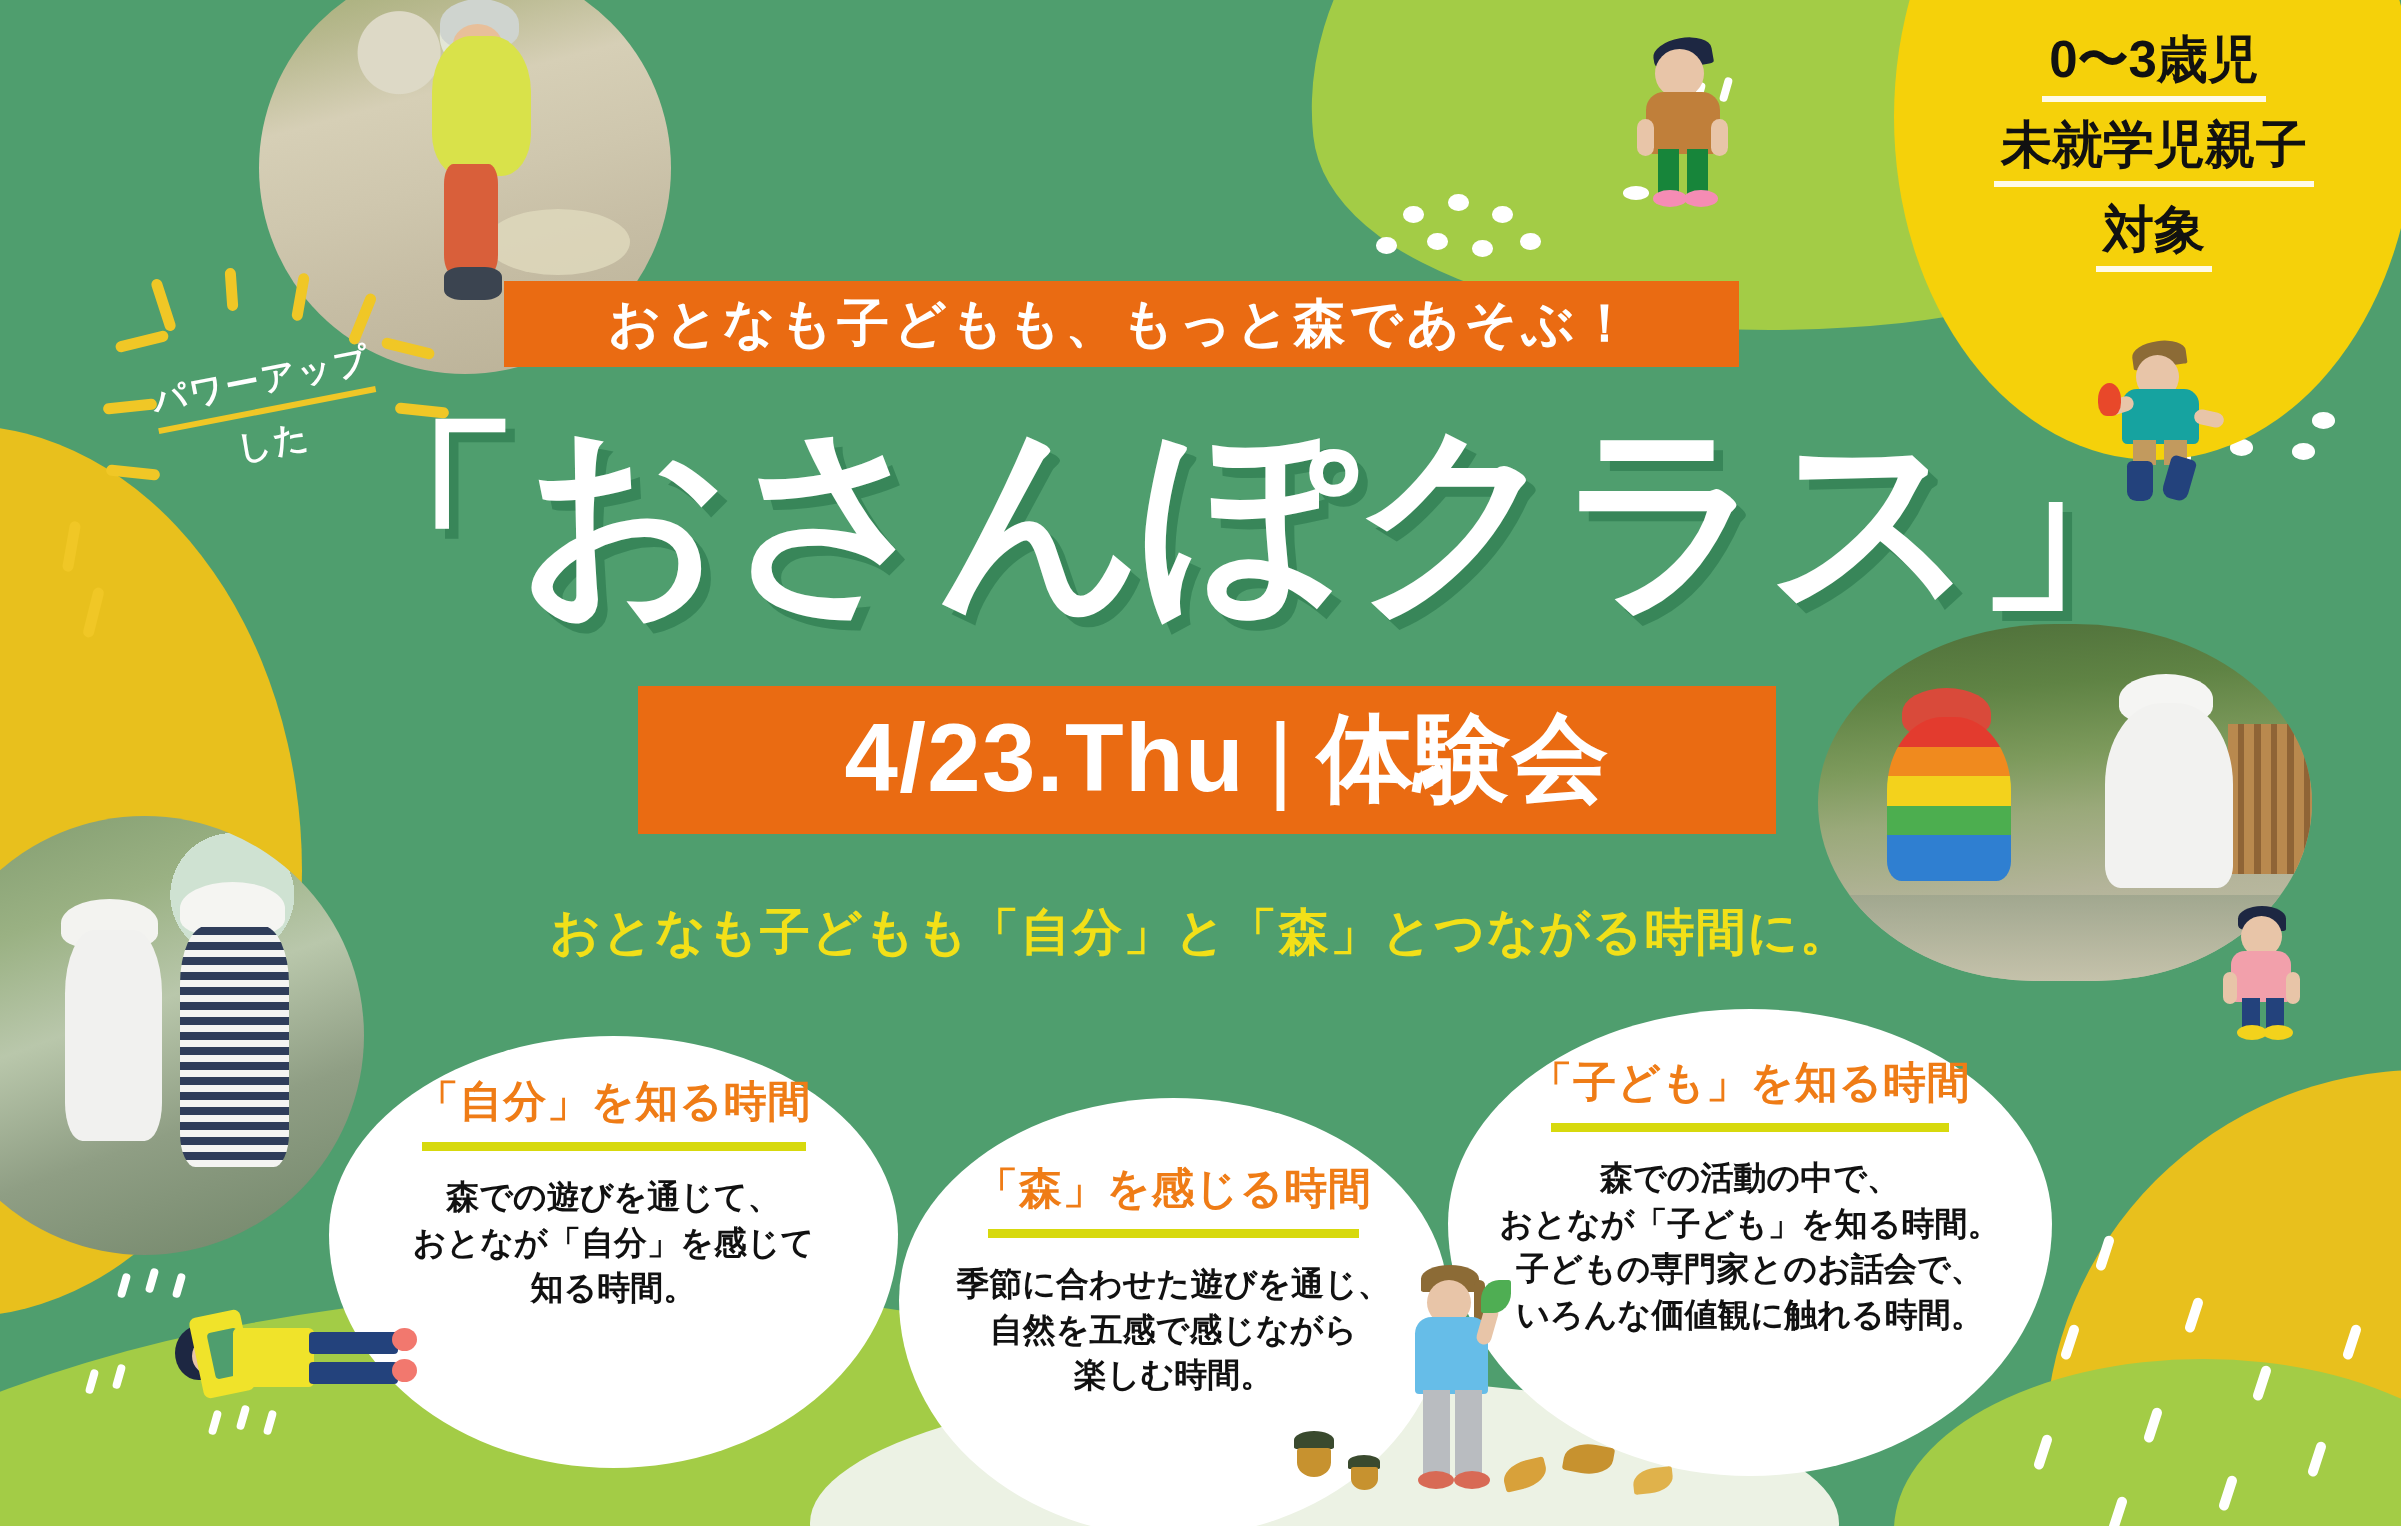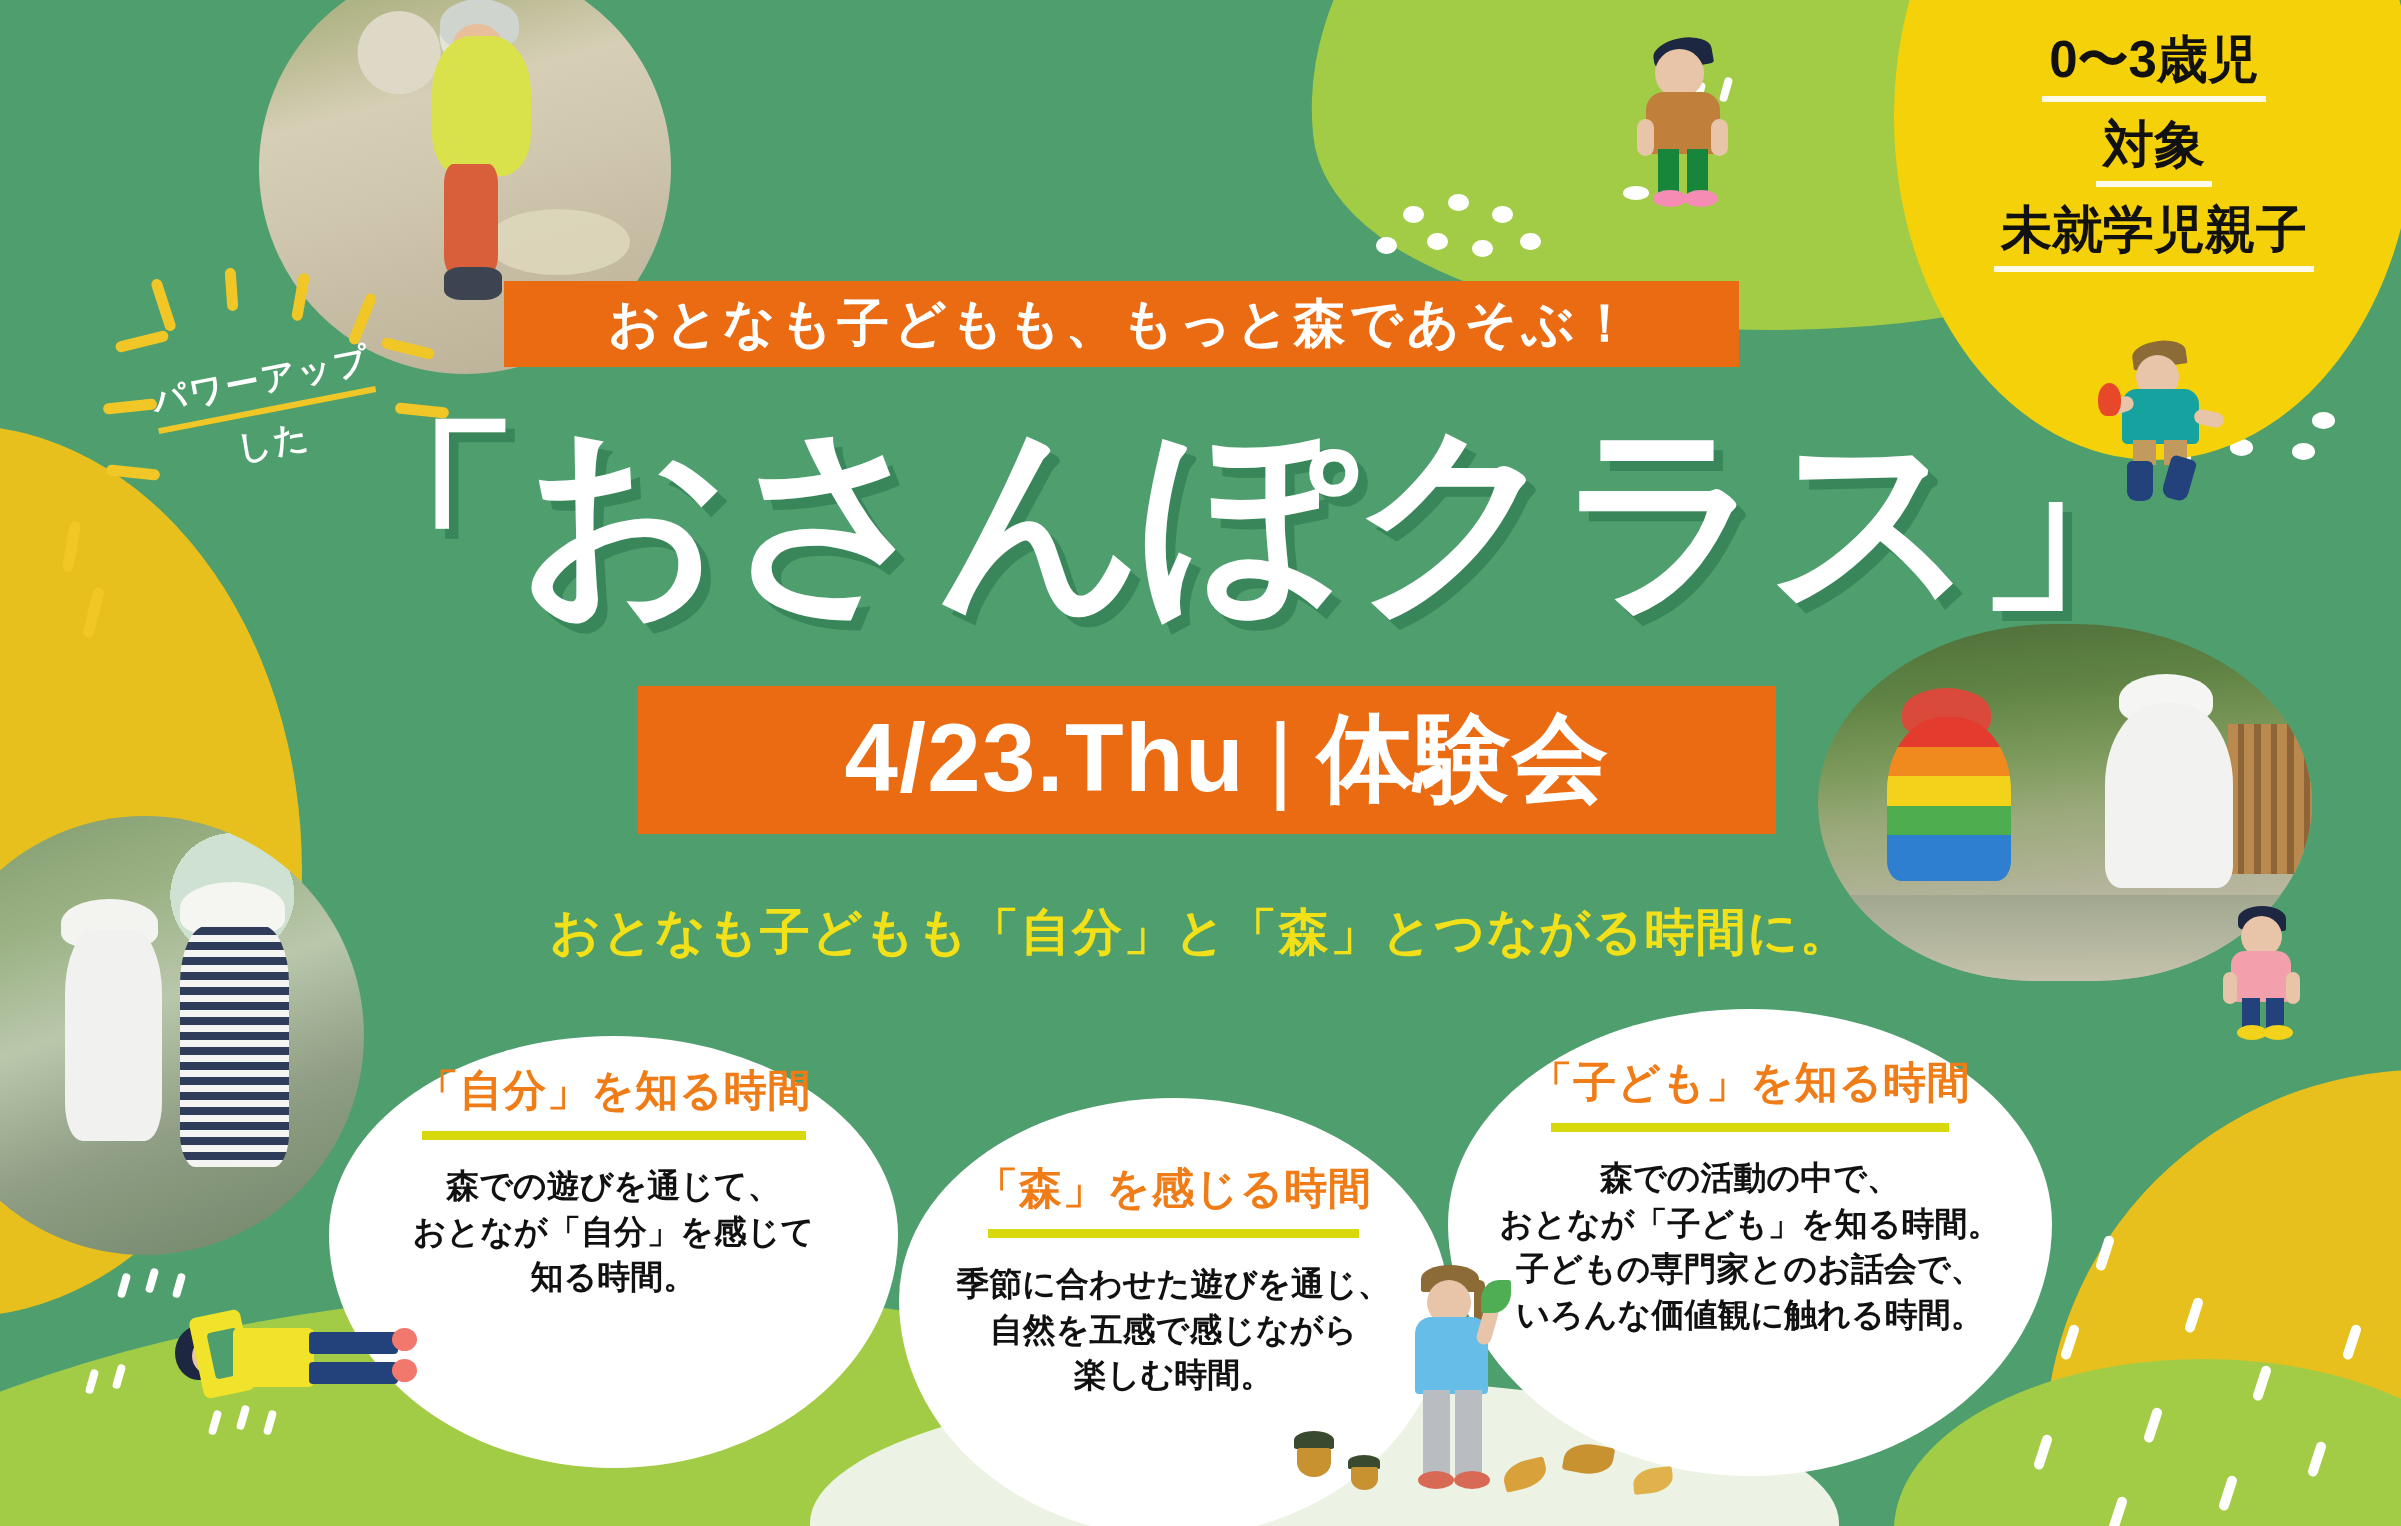--- a/index.html
+++ b/index.html
@@ -186,21 +186,21 @@
   .card{
     background:#ffffff;border-radius:50% 50% 50% 50%/46% 46% 54% 54%;
     box-shadow:0 0 0 0 rgba(0,0,0,0);
     display:flex;flex-direction:column;align-items:center;
   }
   .card-1{left:329px;top:1036px;width:569px;height:432px;}
   .card-2{left:899px;top:1098px;width:549px;height:439px;}
   .card-3{left:1448px;top:1009px;width:604px;height:467px;}
   .card-title{
     color:#ef7c16;font-size:43px;font-weight:700;letter-spacing:0.7px;white-space:nowrap;
-    margin-top:26px;
+    margin-top:37px;
   }
   .card-2 .card-title{margin-top:62px;}
   .card-3 .card-title{margin-top:45px;}
   .card-rule{height:9px;background:#d7d90d;margin-top:11px;}
   .card-1 .card-rule{width:384px;}
   .card-2 .card-rule{width:371px;}
   .card-3 .card-rule{width:398px;}
   .card-body{
     color:#111111;font-size:33px;font-weight:700;line-height:1.38;text-align:center;
     margin-top:23px;white-space:pre-line;
@@ -300,22 +300,22 @@
     <div class="fence"></div>
     <div class="poncho-hood"></div>
       <div class="poncho"></div>
     <div class="rain-white-hood"></div>
       <div class="rain-white"></div>
   </div>
 
   <div class="abs badge-ellipse"></div>
   <div class="abs badge-text">
     <div><span class="bl">0〜3歳児</span></div>
+    <div style="margin-top:9.6px;"><span class="bl">未就学児親子</span></div>
     <div style="margin-top:9.6px;"><span class="bl">対象</span></div>
-    <div style="margin-top:9.6px;"><span class="bl">未就学児親子</span></div>
   </div>
 
   <div class="abs">
     <div class="spark" style="left:158px;top:278px;width:11px;height:54px;transform:rotate(-18deg);"></div>
     <div class="spark" style="left:226px;top:268px;width:11px;height:43px;transform:rotate(-4deg);"></div>
     <div class="spark" style="left:295px;top:273px;width:11px;height:48px;transform:rotate(10deg);"></div>
     <div class="spark" style="left:357px;top:292px;width:11px;height:54px;transform:rotate(22deg);"></div>
     <div class="spark" style="left:115px;top:336px;width:54px;height:11px;transform:rotate(-14deg);"></div>
     <div class="spark" style="left:381px;top:343px;width:54px;height:11px;transform:rotate(14deg);"></div>
     <div class="spark" style="left:103px;top:401px;width:54px;height:11px;transform:rotate(-6deg);"></div>

